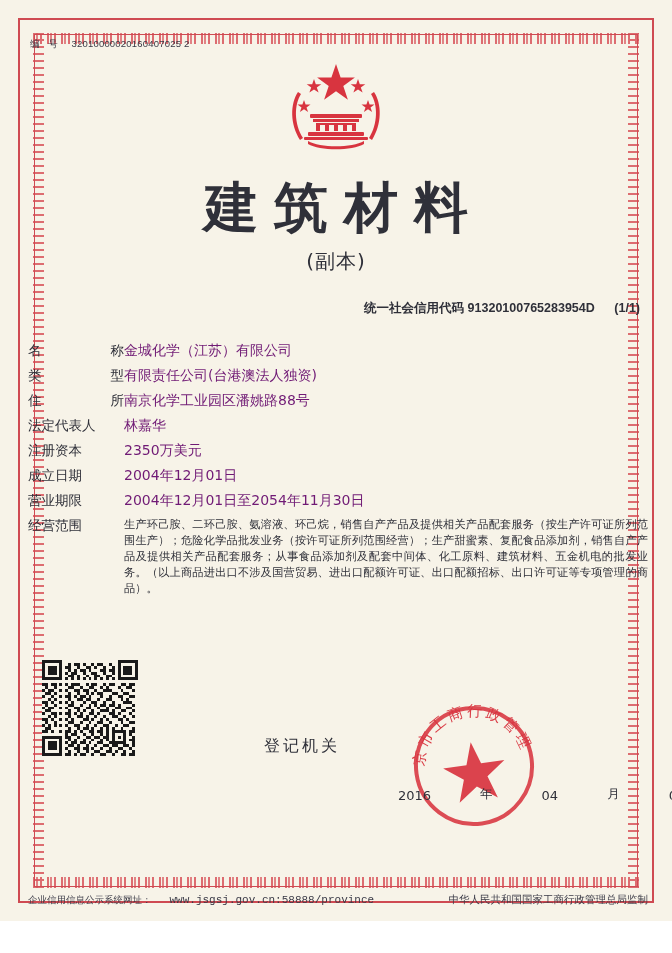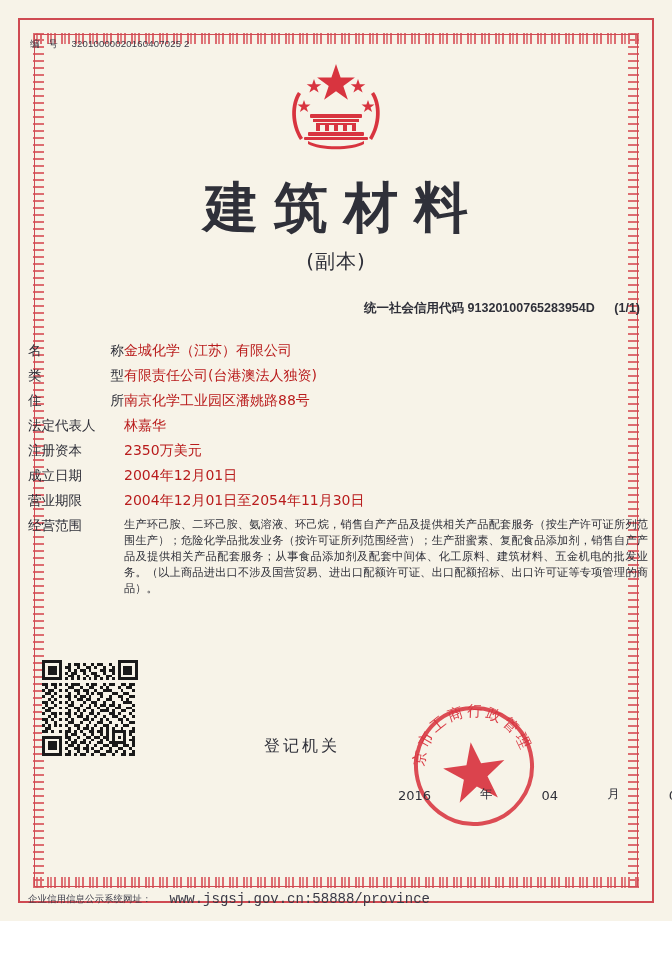--- a/index.html
+++ b/index.html
@@ -142,21 +142,21 @@
     font-size: 13.5px;
     color: #2f3039;
     font-family: "DejaVu Sans", sans-serif;
     display: flex;
     justify-content: space-between;
   }
   .field-label span { display:inline-block; }
   .field-label.tight { letter-spacing: 0; }
   .field-value {
     font-size: 14px;
-    color: #b91c1c;
+    color: #701a75;
     font-family: "DejaVu Sans", sans-serif;
     line-height: 1.25;
     flex: 1 1 auto;
   }
   .scope-value {
     font-size: 11.2px;
     line-height: 1.42;
     text-align: justify;
     color: #2f3039;
     font-family: "DejaVu Sans", sans-serif;
@@ -216,21 +216,21 @@
     display: flex;
     align-items: center;
     font-size: 9.5px;
     color: #3a3a46;
     white-space: nowrap;
   }
   .footer .f-left { }
   .footer .f-url {
     font-family: "Liberation Mono", monospace;
     margin-left: 18px;
-    font-size: 14px;
+    font-size: 11px;
   }
   .footer .f-right { margin-left: auto; font-size: 10.5px; }
 </style>
 </head>
 <body>
 
 <div class="page">
 
   <div class="border-outer"></div>
   <div class="border-pattern"></div>
@@ -423,15 +423,16 @@
     <span class="dsep">年</span>
     <span class="dnum">04</span>
     <span class="dsep">月</span>
     <span class="dnum">07</span>
     <span class="dsep">日</span>
   </div>
 
   <div class="footer">
     <span class="f-left">企业信用信息公示系统网址：</span>
     <span class="f-url">www.jsgsj.gov.cn:58888/province</span>
+    <span class="f-right">中华人民共和国国家工商行政管理总局监制</span>
   </div>
 
 </div>
 
 </body></html>

